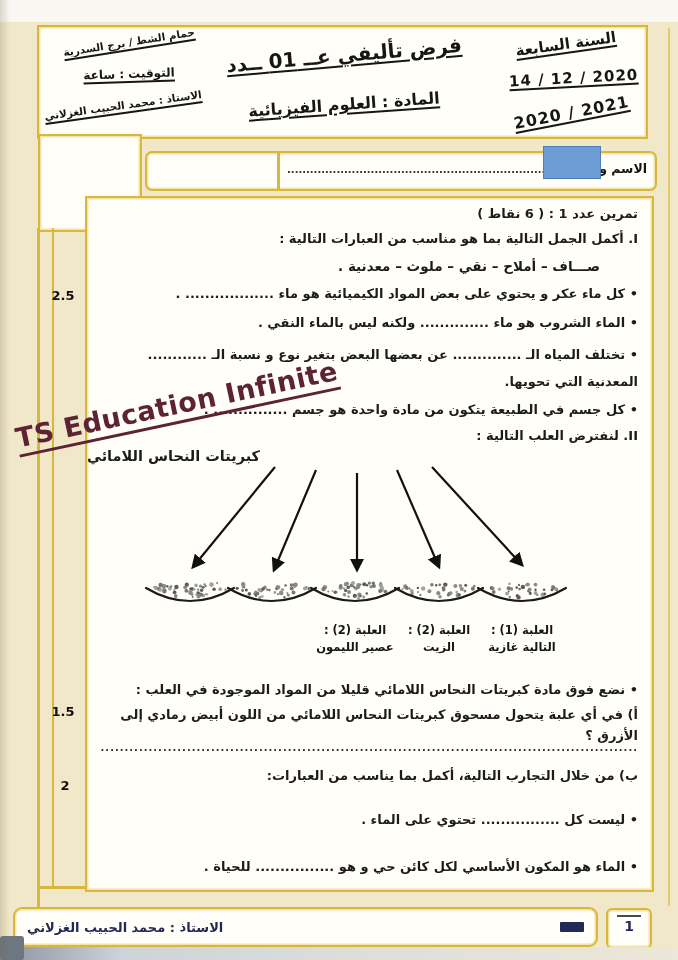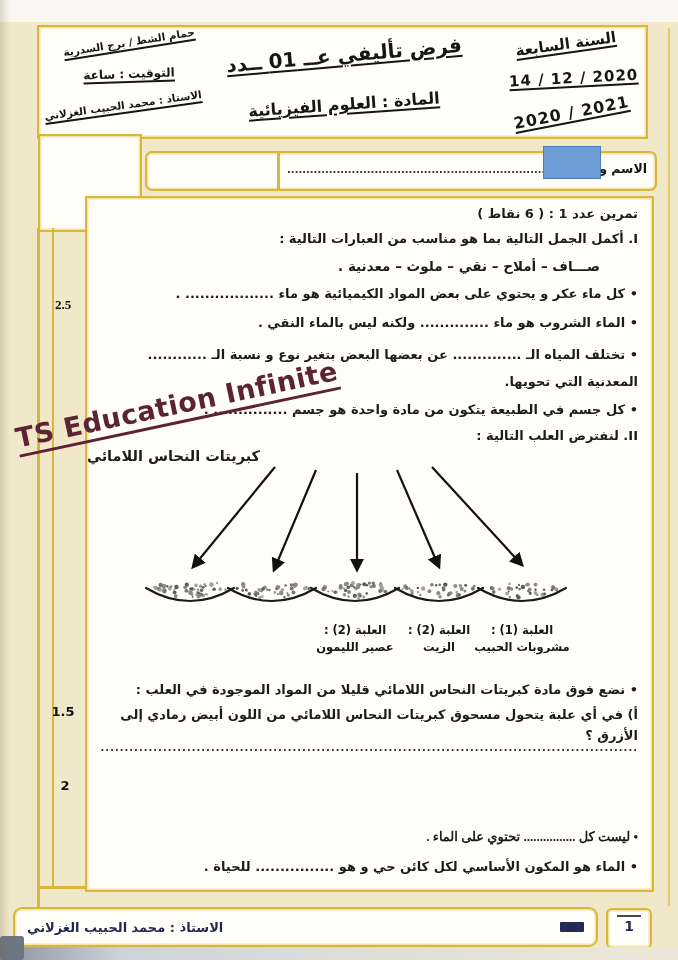--- a/index.html
+++ b/index.html
@@ -35,21 +35,21 @@
   .name-cell{position:absolute;left:140px;right:8px;top:8px;direction:rtl;font-size:12.5px;font-weight:700;color:#141414;
     white-space:nowrap;overflow:hidden;}
   .name-dots{font-size:10px;letter-spacing:.5px;color:#333;}
 
   
   .vline1{position:absolute;left:37px;top:228px;width:2.5px;height:679px;}
   .vline2{position:absolute;left:52px;top:228px;width:2px;height:660px;}
   .hseg{position:absolute;left:38px;top:886px;width:47px;height:2.5px;}
   .vline-right{position:absolute;left:668px;top:28px;width:2px;height:878px;background:#e3c45c;opacity:.85;}
   .mark{position:absolute;width:36px;text-align:center;font-size:13px;font-weight:700;color:#101010;}
-  .mark1{left:45px;top:297px;font-family:Liberation Serif, serif;}
+  .mark1{left:45px;top:288px;}
   .mark2{left:45px;top:704px;}
   .mark3{left:47px;top:778px;}
 
   
   .main-box{left:85px;top:196px;width:565px;height:692px;}
   .line{position:absolute;right:14px;left:12px;direction:rtl;font-size:13px;font-weight:700;color:#1c1c1c;line-height:1.6;}
   .bullet::before{content:"\2022  ";}
   .ex-title{top:6px;}
   .part1{top:31px;}
   .wordbank{top:58px;right:52px;font-size:13.5px;}
@@ -62,21 +62,21 @@
   .arrows{position:absolute;left:0;top:264px;}
   .bowl{position:absolute;top:382px;}
   .bowl-label{position:absolute;top:424px;width:96px;text-align:center;direction:rtl;
     font-size:11.5px;font-weight:700;color:#161616;line-height:1.5;}
   .bowl-label span{display:block;}
   .expnote{top:482px;}
   .qa{top:507px;}
   .ansline{top:542px;font-size:10px;letter-spacing:1px;white-space:nowrap;overflow:hidden;color:#333;}
   .qb{top:568px;}
   .c1{top:597px;}
-  .c2{top:629px;font-family:Liberation Serif, serif;}
+  .c2{top:612px;}
   .c3{top:659px;}
 
   
   .watermark{position:absolute;left:16px;top:423px;z-index:60;white-space:nowrap;
     font-size:27px;font-weight:700;color:#5d2334;letter-spacing:.5px;
     transform:rotate(-12deg);transform-origin:left center;
     text-decoration:underline;text-decoration-thickness:3px;text-underline-offset:7px;}
 
   
   .footer-bar{left:13px;top:907px;width:585px;height:40px;border-radius:9px;
@@ -380,34 +380,35 @@
           <circle cx="68.5" cy="4.6" r="2.3" fill="#a2a2a2"></circle>
           <circle cx="14.4" cy="8.1" r="1.0" fill="#8b8b8b"></circle>
           <circle cx="82.5" cy="9.7" r="1.1" fill="#757575"></circle>
           <circle cx="51.2" cy="9.2" r="1.2" fill="#a2a2a2"></circle>
           <circle cx="49.1" cy="14.6" r="1.4" fill="#8b8b8b"></circle>
           <path d="M3,8 Q47,34 91,8" fill="none" stroke="#1a1a1a" stroke-width="2.2" stroke-linecap="round"></path>
         </svg></div>
 
     <div class="bowl-label" style="left:387px">
       <span>العلبة (1) :</span>
-      <span>مشروبات الحبيب</span>
+      <span>التالية غازية</span>
     </div>
     <div class="bowl-label" style="left:304px">
       <span>العلبة (2) :</span>
       <span>الزيت</span>
     </div>
     <div class="bowl-label" style="left:220px">
       <span>العلبة (2) :</span>
       <span>عصير الليمون</span>
     </div>
 
     <div class="line bullet expnote">نضع فوق مادة كبريتات النحاس اللامائي قليلا من المواد الموجودة في العلب :</div>
     <div class="line qa">أ) في أي علبة يتحول مسحوق كبريتات النحاس اللامائي من اللون أبيض رمادي إلى الأزرق ؟</div>
     <div class="line ansline">........................................................................................................................................................................................</div>
+    <div class="line qb">ب) من خلال التجارب التالية، أكمل بما يناسب من العبارات:</div>
     <div class="line bullet c2">ليست كل ................ تحتوي على الماء .</div>
     <div class="line bullet c3">الماء هو المكون الأساسي لكل كائن حي و هو ................ للحياة .</div>
   </div>
 
   <div class="watermark">TS Education Infinite</div>
 
   <div class="box footer-bar">
     <div class="footer-right">
       <span class="navy-dash"></span>
     </div>

